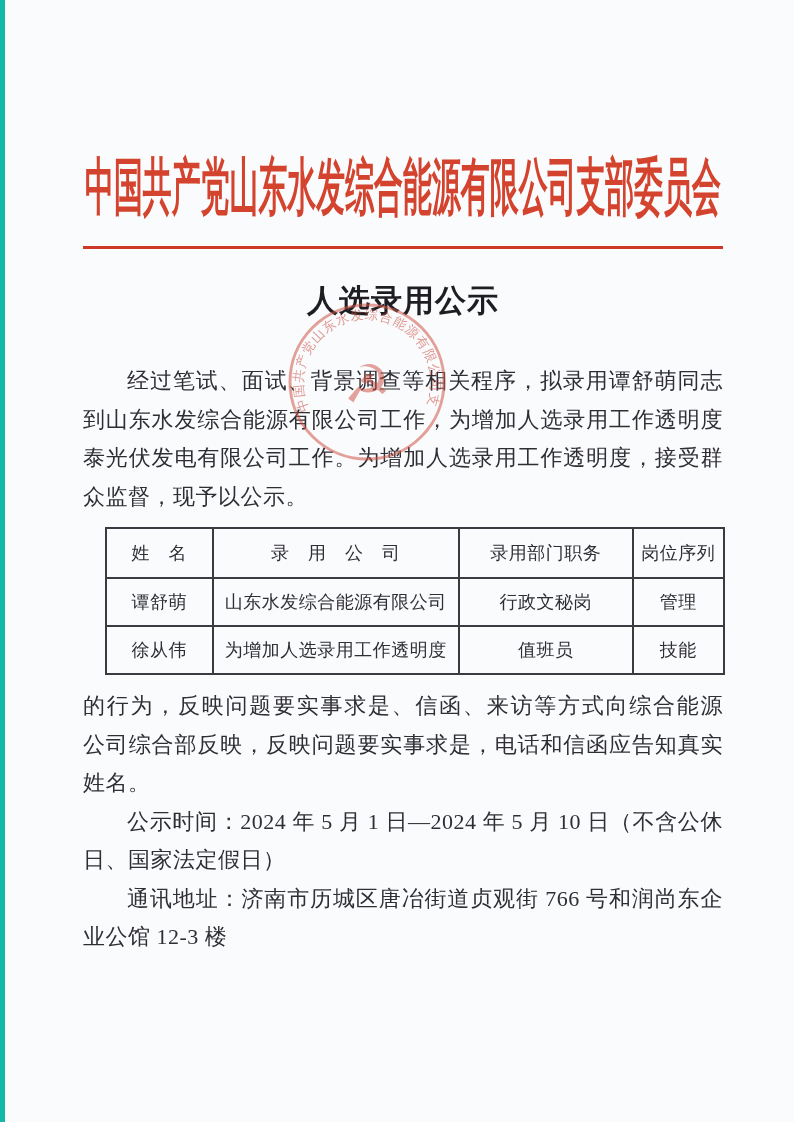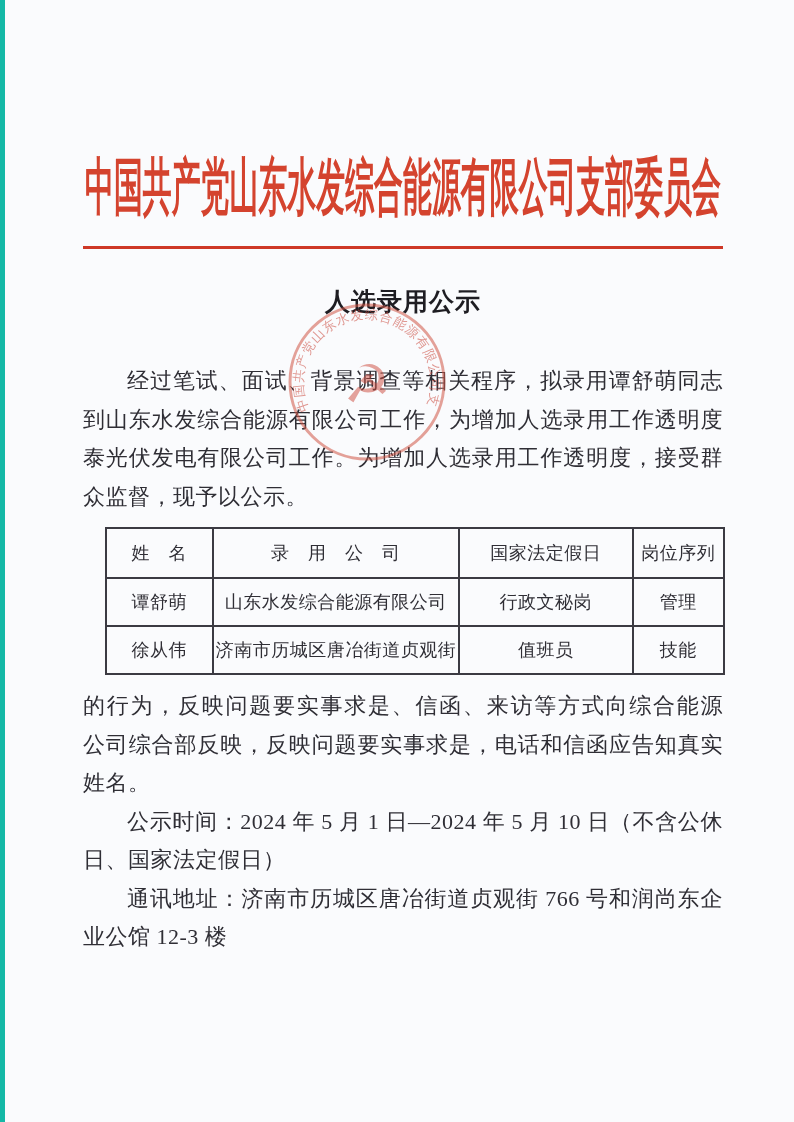--- a/index.html
+++ b/index.html
@@ -36,21 +36,21 @@
     margin-top: 16px;
     width: 640px;
     height: 3px;
     background: #ce3827;
   }
   .doc-title {
     margin-top: 32px;
     width: 640px;
     text-align: center;
     font-family: "Liberation Sans", "DejaVu Sans", sans-serif;
-    font-size: 25px;
+    font-size: 31px;
     font-weight: bold;
     line-height: 40px;
     color: #1e1d22;
     letter-spacing: 1px;
   }
   .body-block { width: 640px; font-size: 22px; }
   .body-block.first { margin-top: 41px; }
   .body-block.second { margin-top: 12px; }
   .line {
     width: 640px;
@@ -126,32 +126,32 @@
       <div class="line jline">到山东水发综合能源有限公司工作，为增加人选录用工作透明度</div>
       <div class="line jline">泰光伏发电有限公司工作。为增加人选录用工作透明度，接受群</div>
       <div class="line pline">众监督，现予以公示。</div>
     </div>
 
     <table class="notice-table">
       <tbody>
           <tr class="hdr">
         <td class="col-name">姓　名</td>
         <td class="col-company">录　用　公　司</td>
-        <td class="col-dept">国家法定假日</td>
+        <td class="col-dept">录用部门职务</td>
         <td class="col-series">岗位序列</td>
       </tr>
       <tr class="row">
         <td>谭舒萌</td>
         <td>山东水发综合能源有限公司</td>
         <td>行政文秘岗</td>
         <td>管理</td>
       </tr>
       <tr class="row">
         <td>徐从伟</td>
-        <td>济南市历城区唐冶街道贞观街</td>
+        <td>为增加人选录用工作透明度</td>
         <td>值班员</td>
         <td>技能</td>
       </tr>
     </tbody>
       </table>
 
     <div class="body-block second">
       <div class="line jline">的行为，反映问题要实事求是、信函、来访等方式向综合能源</div>
       <div class="line jline">公司综合部反映，反映问题要实事求是，电话和信函应告知真实</div>
       <div class="line pline">姓名。</div>

